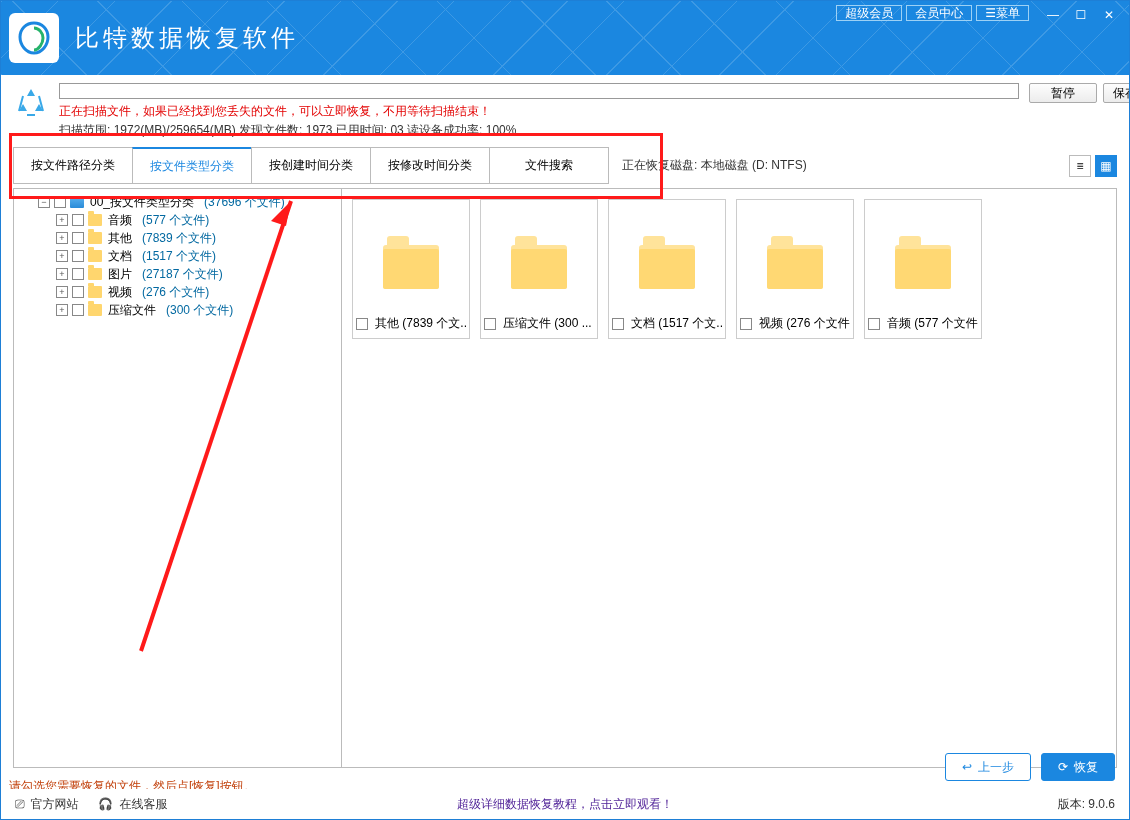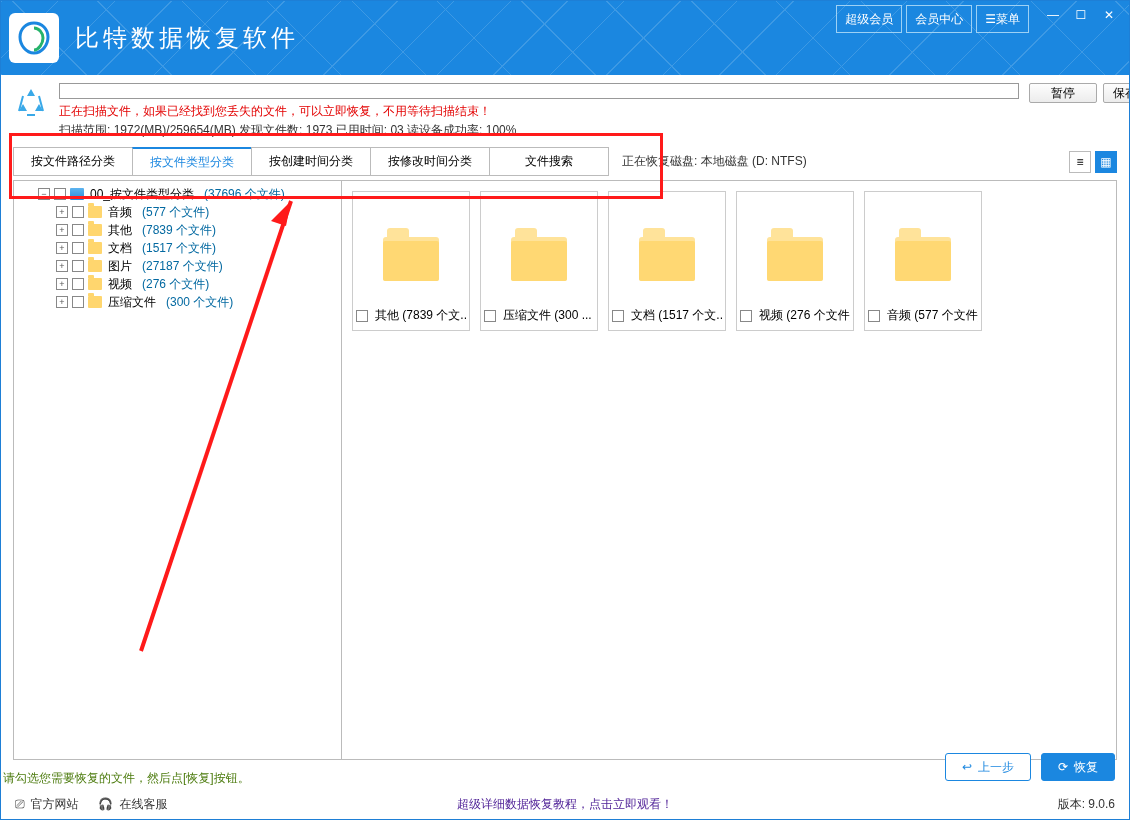--- a/index.html
+++ b/index.html
@@ -3,34 +3,34 @@
 <meta charset="utf-8">
 <style>
 *{margin:0;padding:0;box-sizing:border-box;font-family:"Microsoft YaHei","SimSun",sans-serif;font-size:12px}
 body{width:1130px;height:820px;background:#fff;border:1px solid #1e7fd6;overflow:hidden;position:relative}
 .titlebar{height:74px;background:linear-gradient(to bottom,#1b87e0,#1b87e0);color:#fff;display:flex;align-items:center;padding:0 8px;position:relative;overflow:hidden}
 .titlebar .bg-lines{position:absolute;inset:0;opacity:.15;background-image:repeating-linear-gradient(135deg,#fff 0 1px,transparent 1px 40px),repeating-linear-gradient(45deg,#fff 0 1px,transparent 1px 60px)}
 .logo{width:50px;height:50px;background:#fff;border-radius:6px;display:flex;align-items:center;justify-content:center;margin-right:16px;position:relative;z-index:1}
 .logo svg{width:36px;height:36px}
 .app-title{font-size:24px;letter-spacing:4px;position:relative;z-index:1}
 .top-btns{position:absolute;top:4px;right:6px;display:flex;gap:4px;z-index:2}
-.top-btn{border:1px solid #9dd1f5;color:#fff;padding:2px 8px;height:28px;display:flex;align-items:center;cursor:pointer;background:transparent}
+.top-btn{border:1px solid #9dd1f5;color:#fff;padding:2px 8px;height:16px;display:flex;align-items:center;cursor:pointer;background:transparent}
 .win-ctrl{display:flex;margin-left:6px}
 .win-ctrl div{width:28px;height:20px;display:flex;align-items:center;justify-content:center;cursor:pointer;color:#fff}
 .scan-bar{display:flex;align-items:flex-start;padding:8px 12px 4px 12px;gap:10px}
 .recycle-icon{width:40px;height:40px;display:flex;align-items:center;justify-content:center}
 .recycle-icon svg{width:36px;height:36px}
 .scan-info{flex:1}
 .progress-track{height:16px;border:1px solid #999;background:#fff;width:960px}
 .scan-text{color:#e30000;margin-top:4px}
 .scan-stats{color:#333;margin-top:2px}
 .side-btns{display:flex;flex-direction:row;gap:6px}
 .side-btn{width:68px;height:20px;border:1px solid #aaa;background:linear-gradient(#fdfdfd,#ececec);border-radius:2px;cursor:pointer}
 .tabs-row{display:flex;align-items:center;padding:0 12px;margin-top:4px}
-.tab{width:120px;height:29px;border:1px solid #bbb;display:flex;align-items:center;justify-content:center;cursor:pointer;background:#fff;margin-right:-1px}
+.tab{width:120px;height:37px;border:1px solid #bbb;display:flex;align-items:center;justify-content:center;cursor:pointer;background:#fff;margin-right:-1px}
 .tab.active{color:#1b87e0;border-top:2px solid #1b87e0}
 .disk-label{margin-left:14px;color:#333}
 .view-toggle{margin-left:auto;display:flex;gap:4px}
 .view-btn{width:22px;height:22px;border:1px solid #bbb;display:flex;align-items:center;justify-content:center;cursor:pointer}
 .view-btn.active{background:#1b87e0;color:#fff;border-color:#1b87e0}
 .main{display:flex;margin:4px 12px 0 12px;border:1px solid #bbb;height:580px}
 .tree{width:328px;border-right:1px solid #bbb;padding:4px 6px;overflow:hidden}
 .tree-row{display:flex;align-items:center;height:18px;white-space:nowrap}
 .exp{width:12px;height:12px;border:1px solid #888;display:flex;align-items:center;justify-content:center;margin-right:4px;font-size:9px;line-height:1;cursor:pointer;color:#555}
 .chk{width:12px;height:12px;border:1px solid #888;margin-right:4px;cursor:pointer}
@@ -41,21 +41,21 @@
 .tree-row .cnt{color:#0369a1;margin-left:10px}
 .lv1{padding-left:18px}
 .lv2{padding-left:36px}
 .grid{flex:1;padding:10px;display:flex;flex-wrap:wrap;align-content:flex-start;gap:10px}
 .card{width:118px;height:140px;border:1px solid #ccc;display:flex;flex-direction:column;align-items:center;justify-content:flex-end;padding-bottom:6px}
 .card .folder{width:56px;height:44px;background:#ffe39a;border-radius:3px;position:relative;margin-bottom:26px}
 .card .folder::before{content:"";position:absolute;top:-9px;left:4px;width:22px;height:9px;background:#ffe39a;border-radius:3px 3px 0 0}
 .card .folder::after{content:"";position:absolute;inset:4px 0 0 0;background:#ffd873;border-radius:2px}
 .card-label{display:flex;align-items:center;gap:3px;width:110px;overflow:hidden;white-space:nowrap}
 .card-label .chk{flex:0 0 12px}
-.hint{color:#4d7c0f;padding:10px 2px}
+.hint{color:#c2410c;padding:10px 8px}
 .bottom-btns{position:absolute;right:14px;bottom:38px;display:flex;gap:10px}
 .btn{height:28px;padding:0 16px;border:1px solid #1b87e0;border-radius:3px;display:flex;align-items:center;gap:6px;cursor:pointer}
 .btn.prev{background:#fff;color:#1b87e0}
 .btn.recover{background:#1b87e0;color:#fff}
 .footer{position:absolute;bottom:0;left:0;right:0;height:30px;display:flex;align-items:center;padding:0 14px;background:#fff}
 .footer .link{display:flex;align-items:center;gap:6px;color:#333;margin-right:20px;cursor:pointer}
 .footer .center{position:absolute;left:50%;transform:translateX(-50%);color:#4c1d95;cursor:pointer}
 .footer .ver{margin-left:auto;color:#333}
 .annot-box{position:absolute;left:8px;top:132px;width:654px;height:66px;border:3px solid #ff1a1a;pointer-events:none;z-index:10}
 .annot-arrow{position:absolute;z-index:10;pointer-events:none}

